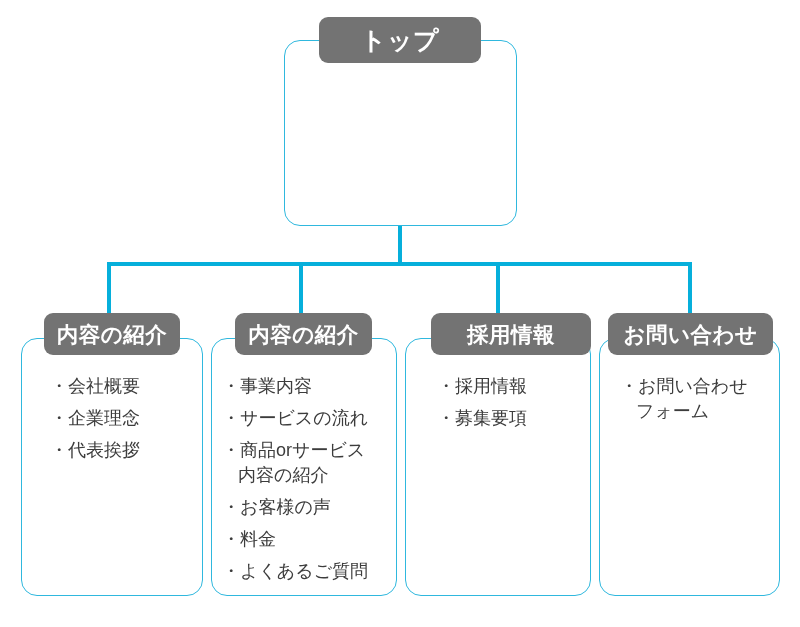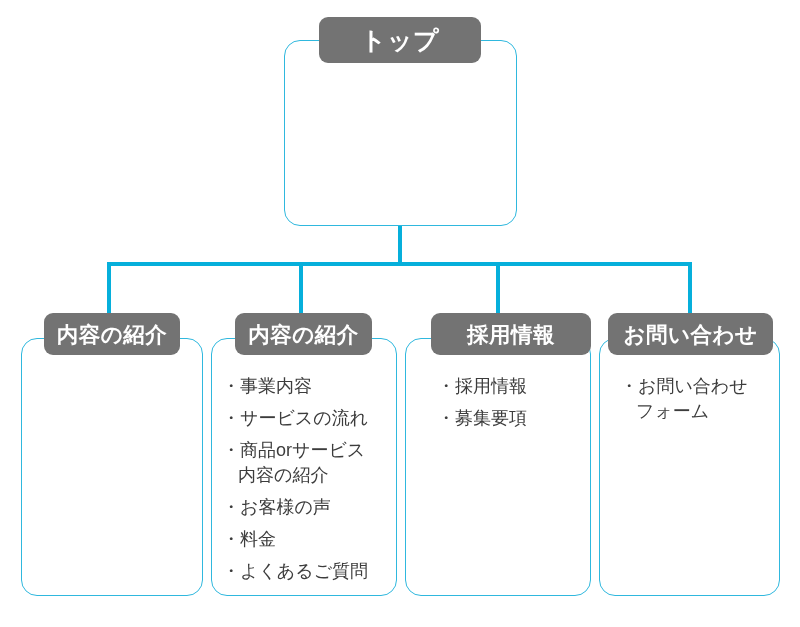--- a/index.html
+++ b/index.html
@@ -102,20 +102,25 @@
   <div class="line" style="left:107px; top:262px; width:4px; height:52px;"></div>
   <div class="line" style="left:299px; top:262px; width:4px; height:52px;"></div>
   <div class="line" style="left:496px; top:262px; width:4px; height:52px;"></div>
   <div class="line" style="left:688px; top:262px; width:4px; height:52px;"></div>
 
   <div id="top-box" class="node-box"></div>
   <div id="top-pill" class="node-pill">トップ</div>
 
   <div class="node-box leaf-box col0"></div>
   <div class="node-pill leaf-pill pill0">内容の紹介</div>
+  <ul class="leaf-list list0">
+    <li>・会社概要</li>
+    <li>・企業理念</li>
+    <li>・代表挨拶</li>
+  </ul>
 
   <div class="node-box leaf-box col1"></div>
   <div class="node-pill leaf-pill pill1">内容の紹介</div>
   <ul class="leaf-list list1">
     <li>・事業内容</li>
     <li>・サービスの流れ</li>
     <li>・商品orサービス
 内容の紹介</li>
     <li>・お客様の声</li>
     <li>・料金</li>

